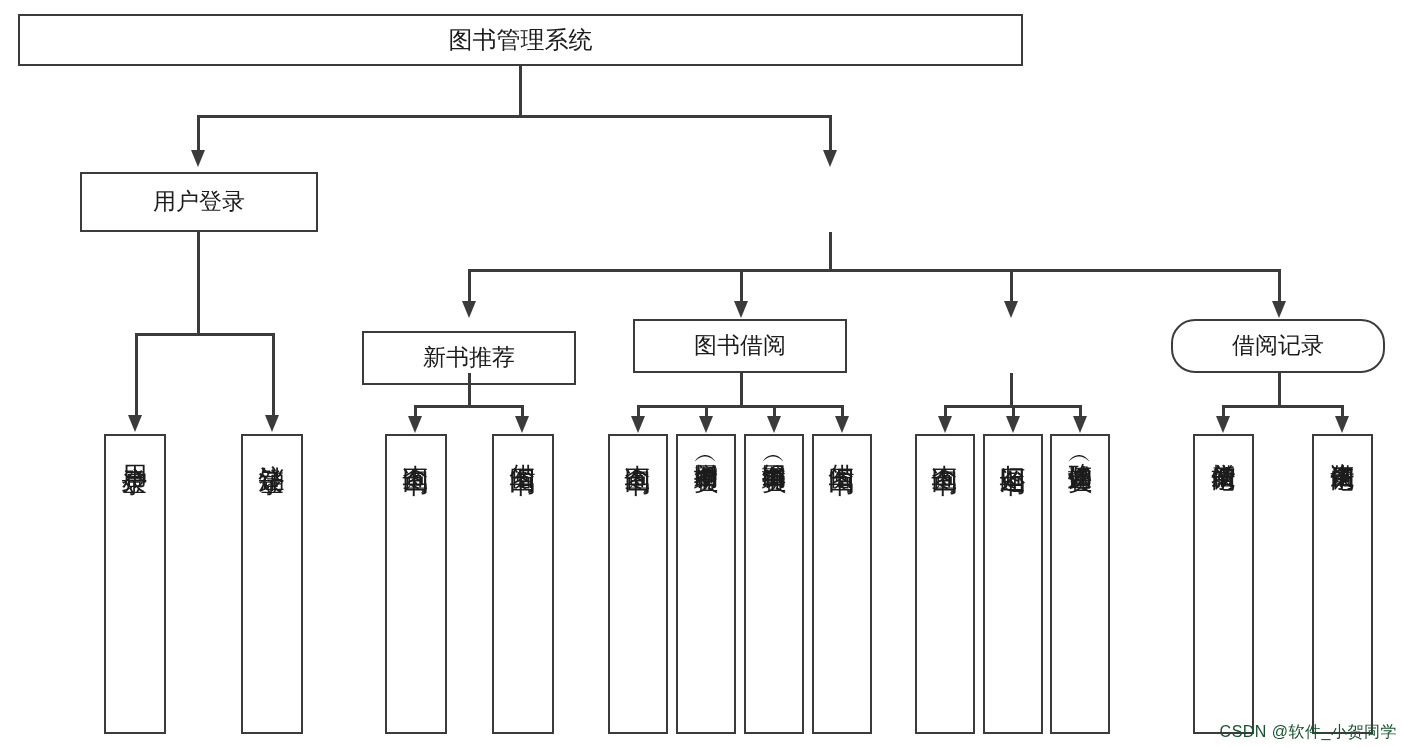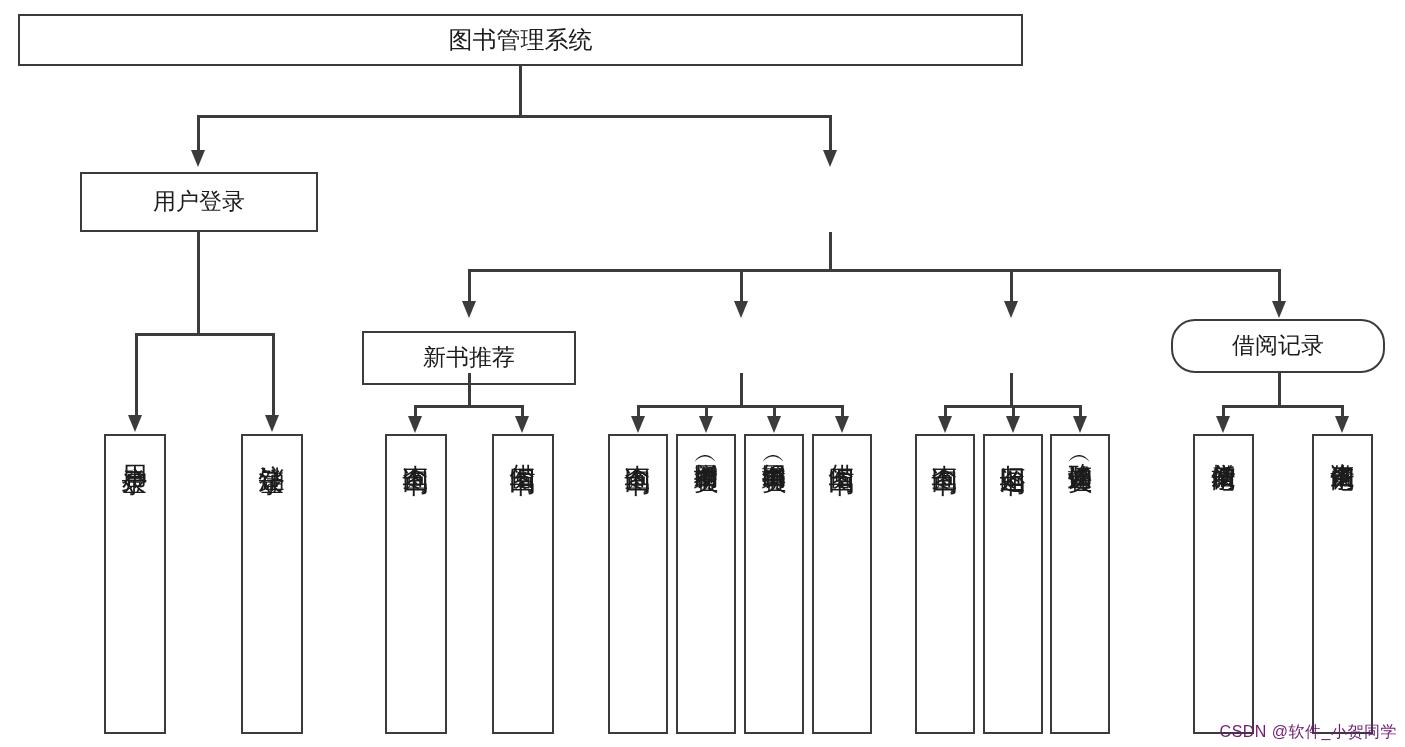--- a/index.html
+++ b/index.html
@@ -66,21 +66,21 @@
     height: 0;
     border-left: 7px solid transparent;
     border-right: 7px solid transparent;
     border-top: 17px solid #3b3b3b;
   }
   #watermark {
     position: absolute;
     right: 8px;
     bottom: 4px;
     font-size: 16px;
-    color: #701a75;
+    color: #14532d;
     white-space: nowrap;
     letter-spacing: 0.5px;
   }
 </style>
 </head>
 <body>
 
 <div id="canvas">
 
   <div class="node root horiz" style="left:18px; top:14px; width:1005px; height:52px;align-items:center;">
@@ -121,20 +121,23 @@
   <div class="edge v" style="left:1010px; top:269px; height:33px;"></div>
   <div class="edge v" style="left:1278px; top:269px; height:33px;"></div>
   <div class="arrow" style="left:462px; top:301px;"></div>
   <div class="arrow" style="left:734px; top:301px;"></div>
   <div class="arrow" style="left:1004px; top:301px;"></div>
   <div class="arrow" style="left:1272px; top:301px;"></div>
 
   <div class="node horiz" style="left:362px; top:319px; width:214px; height:54px;margin-top:12px;">
     <span class="label">新书推荐</span>
   </div>
+  <div class="node horiz" style="left:633px; top:319px; width:214px; height:54px;">
+    <span class="label">图书借阅</span>
+  </div>
   <div class="node horiz" style="left:1171px; top:319px; width:214px; height:54px;border-radius:24px;">
     <span class="label">借阅记录</span>
   </div>
 
   <div class="edge v" style="left:468px; top:373px; height:34px;"></div>
   <div class="edge h" style="left:414px; top:405px; width:109px;"></div>
   <div class="edge v" style="left:414px; top:405px; height:12px;"></div>
   <div class="edge v" style="left:521px; top:405px; height:12px;"></div>
   <div class="arrow" style="left:408px; top:416px;"></div>
   <div class="arrow" style="left:515px; top:416px;"></div>

